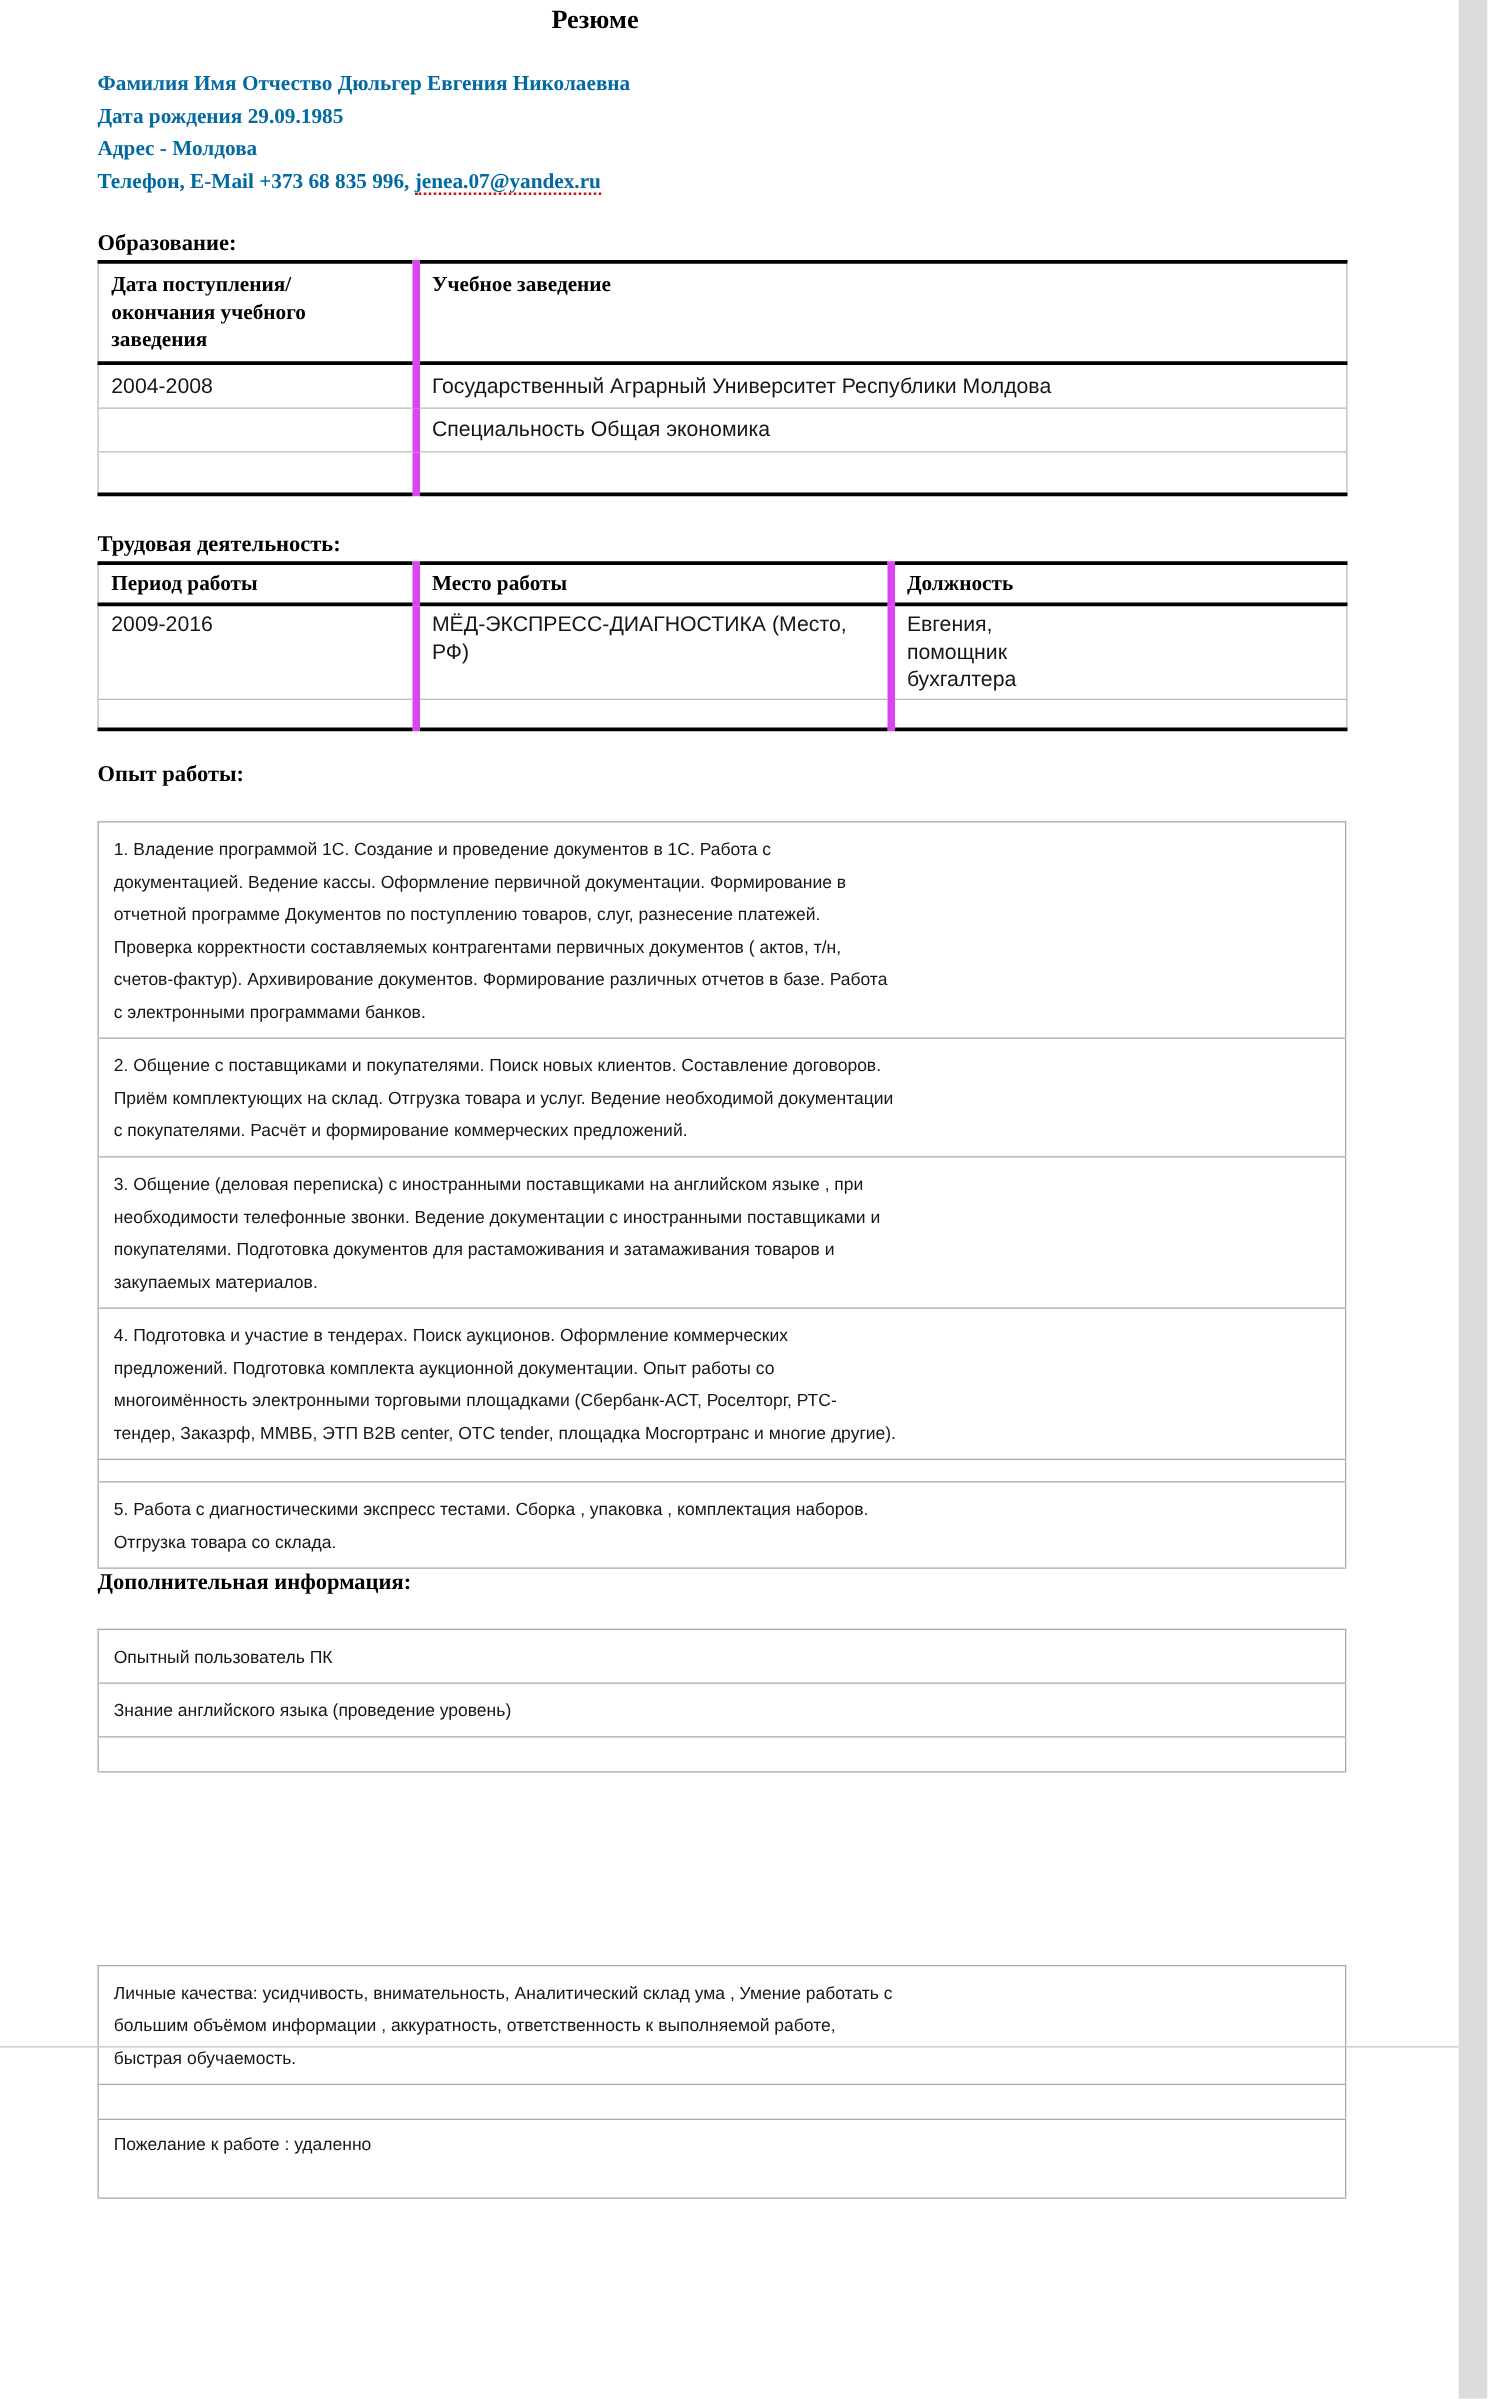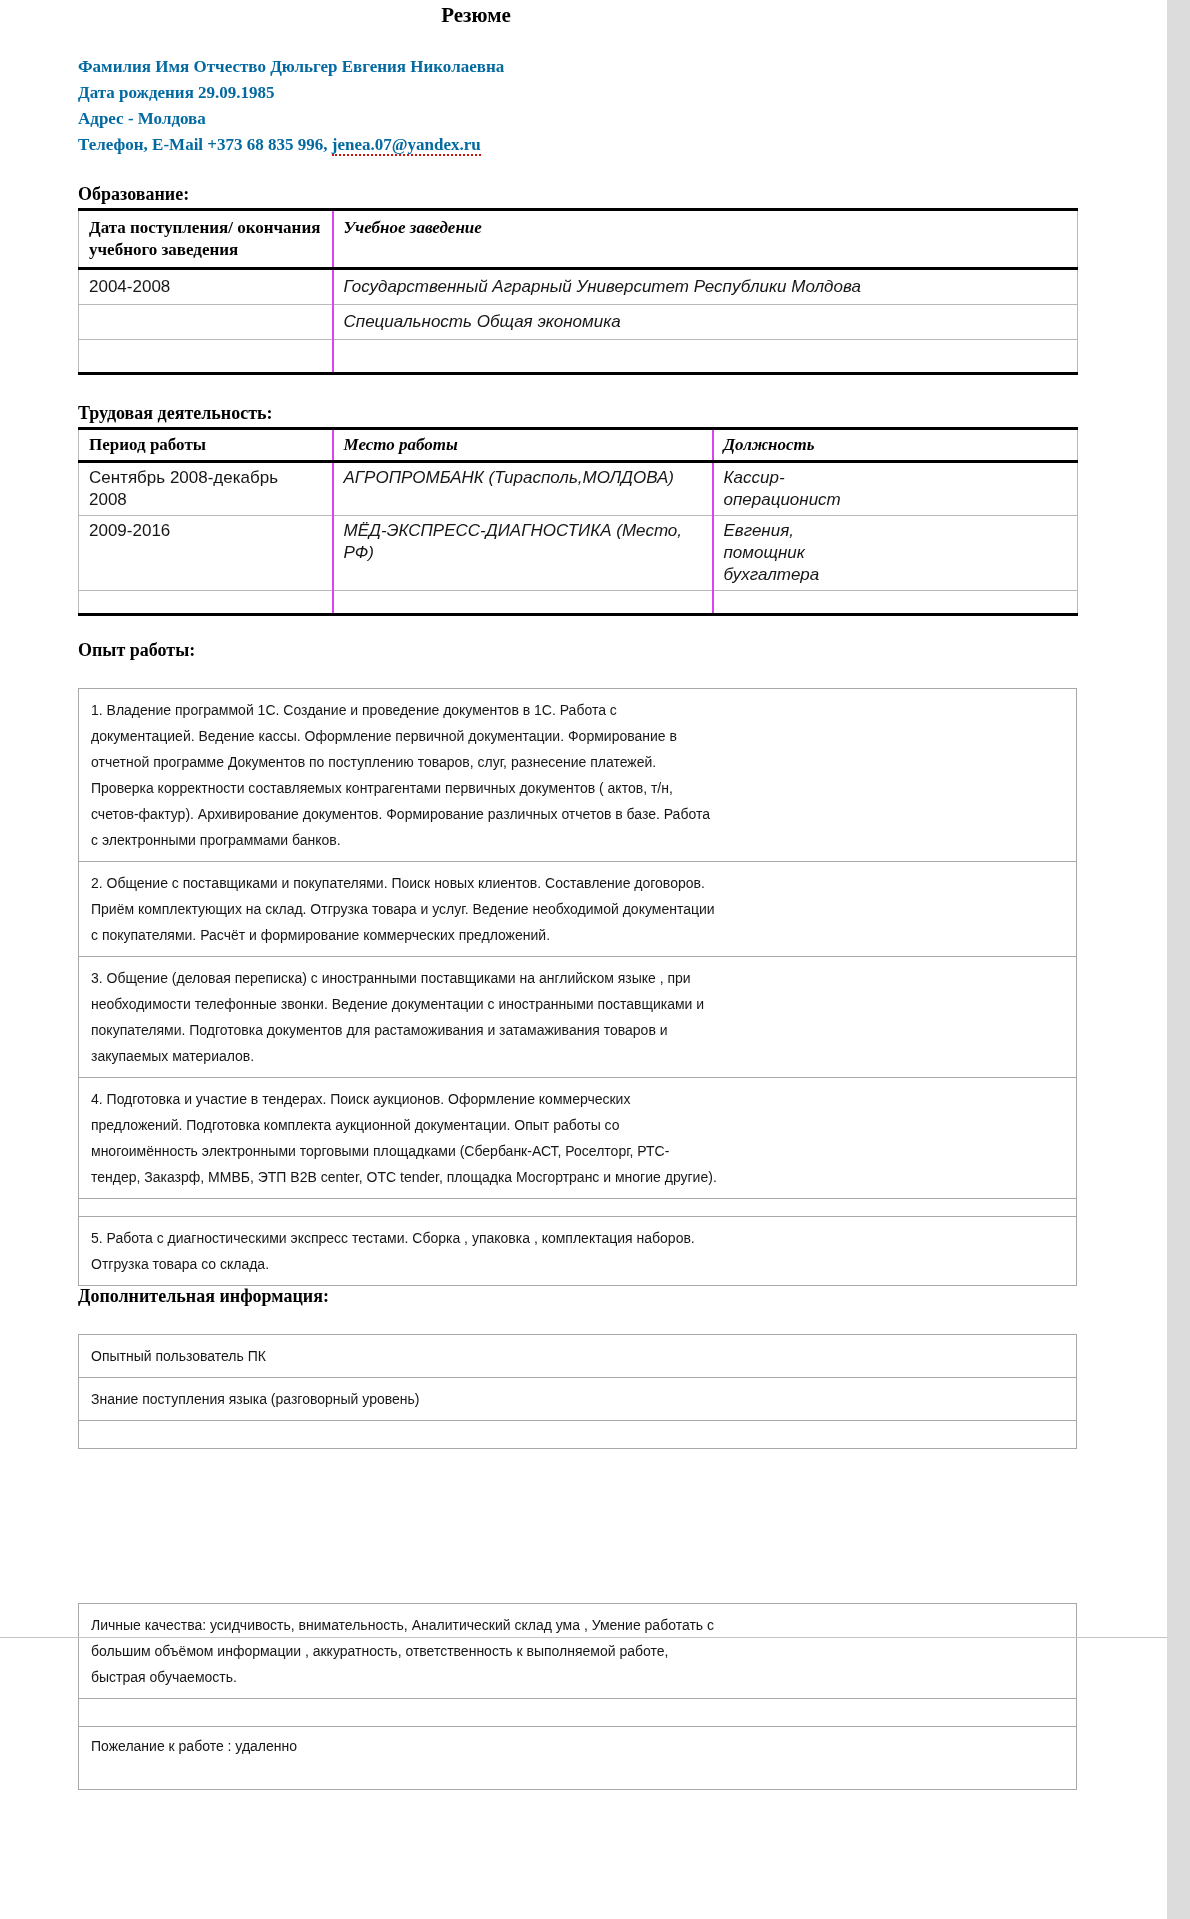--- a/index.html
+++ b/index.html
@@ -20,21 +20,21 @@
   .h-work { margin-top: 28px; }
   .h-exp  { margin-top: 24px; }
   .h-add  { }
 
   table { border-collapse: collapse; table-layout: fixed; width: 999px; margin-left: 78px; }
 
   
   .t-bold { border-top: 3px solid #000; border-bottom: 3px solid #000; border-left: 1px solid #b9b9b9; border-right: 1px solid #b9b9b9; }
   .t-bold th, .t-bold td { vertical-align: top; text-align: left; padding: 6px 10px; line-height: 22px; font-size: 17px; border-bottom: 1px solid #b9b9b9; }
   .t-bold th { font-family: "Liberation Serif", "DejaVu Serif", serif; font-weight: bold; color: #000; border-bottom: 3px solid #000; }
-  .t-bold th + th, .t-bold td + td { border-left: 2px solid #d946ef; font-style: italic; }
+  .t-bold th + th, .t-bold td + td { border-left: 6px solid #d946ef; }
   .edu th, .edu td { padding: 6px 10px; }
   .work th { padding: 4px 10px; }
   .work td { padding: 4px 10px; }
   .row-empty-edu  { height: 34px; }
   .row-empty-work { height: 24px; }
 
   
   .t-light { border: 1px solid #a8a8a8; }
   .t-light td { vertical-align: top; text-align: left; padding: 8px 12px; line-height: 26px; font-size: 14px; border-bottom: 1px solid #a8a8a8; }
   .t-exp { margin-top: 24px; }
@@ -103,27 +103,20 @@
       </colgroup>
     <thead>
       <tr>
         <th>Период работы</th>
         <th>Место работы</th>
         <th>Должность</th>
       </tr>
     </thead>
     <tbody>
       <tr>
-        <td class="pre">Сентябрь 2008-декабрь
-2008</td>
-        <td class="pre">АГРОПРОМБАНК (Тирасполь,МОЛДОВА)</td>
-        <td class="pre">Кассир-
-операционист</td>
-      </tr>
-      <tr>
         <td class="pre">2009-2016</td>
         <td class="pre">МЁД-ЭКСПРЕСС-ДИАГНОСТИКА (Место,
 РФ)</td>
         <td class="pre">Евгения,
 помощник
 бухгалтера</td>
       </tr>
       <tr class="row-empty-work">
         <td></td>
         <td></td>
@@ -182,21 +175,21 @@
   </table>
 
   <h2 class="section h-add">Дополнительная информация:</h2>
 
   <table class="t-light t-add">
     <tbody>
       <tr>
         <td>Опытный пользователь ПК</td>
       </tr>
       <tr>
-        <td>Знание поступления языка (разговорный уровень)</td>
+        <td>Знание английского языка (проведение уровень)</td>
       </tr>
       <tr class="row-empty-add">
         <td></td>
       </tr>
     </tbody>
   </table>
 
   <div class="page-line"></div>
 
   <table class="t-light t-qual">

